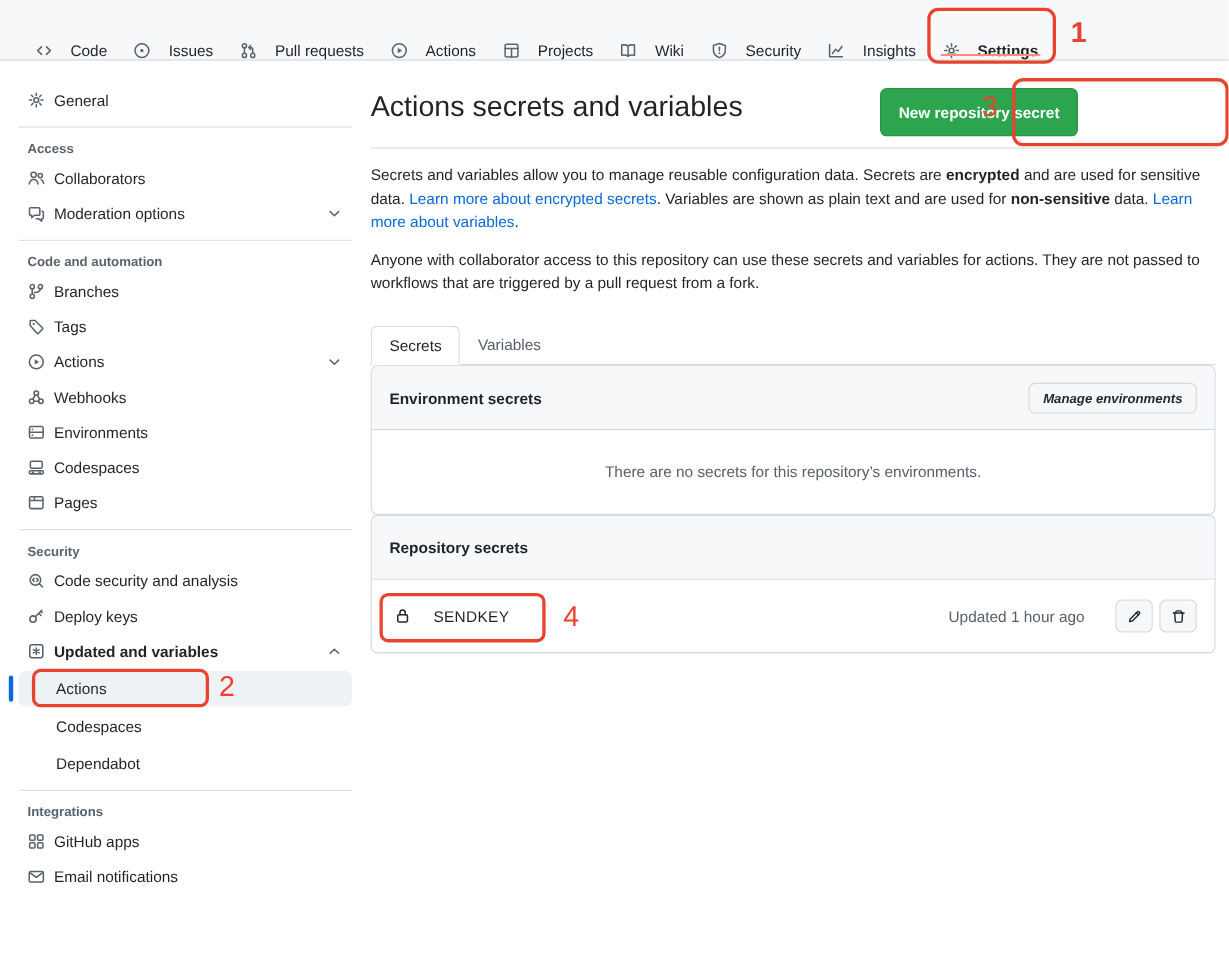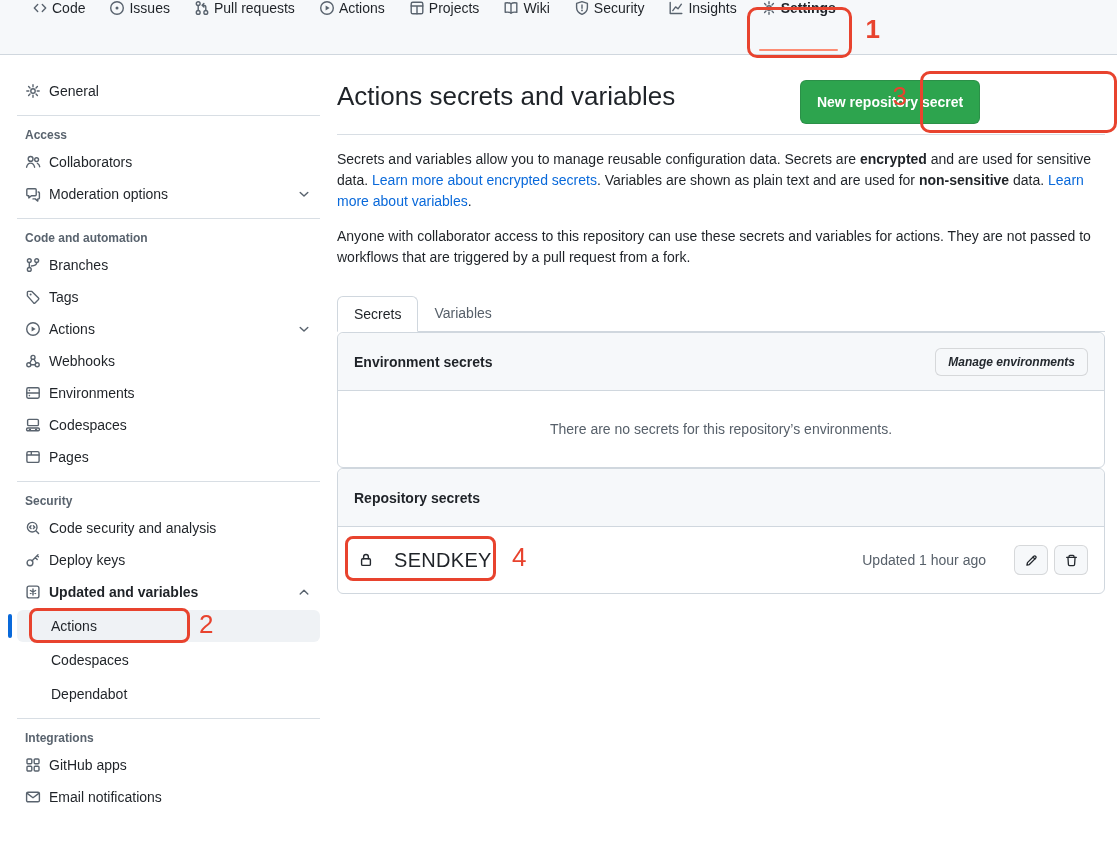--- a/index.html
+++ b/index.html
@@ -1,21 +1,21 @@
 <!DOCTYPE html>
 <html><head>
 <meta charset="utf-8">
 <style>
   * { box-sizing: border-box; }
   body { margin:0; background:#fff; font-family:"Liberation Sans","DejaVu Sans",sans-serif; color:#1f2328; }
   .page { position:relative; width:1117px; height:867px; overflow:hidden; background:#fff; }
 
   
   .header { display:flex; align-items:stretch; height:55px; background:#f6f8fa; border-bottom:1px solid #d0d7de; padding:0 20px; }
-  .nav-item { position:relative; display:flex; align-items:flex-start; gap:4px; padding:0 12px; font-size:14px; color:#1f2328; cursor:pointer; }
+  .nav-item { position:relative; display:flex; align-items:flex-end; gap:16px; padding:0 12px; font-size:14px; color:#1f2328; cursor:pointer; }
   .nav-item svg { width:16px; height:16px; }
   .nav-item.active { font-weight:700; }
   .nav-item.active .underline { position:absolute; left:10px; right:10px; bottom:3px; height:2px; border-radius:2px; background:#fd8c73; }
 
   
   svg.ic { stroke:#59636e; fill:none; stroke-width:1.4; stroke-linecap:round; stroke-linejoin:round; }
   svg.ic .fill { fill:#59636e; stroke:none; }
   svg.ic.dark { stroke:#24292f; }
 
   
@@ -46,21 +46,21 @@
   .tab.inactive { color:#57606a; }
 
   .box { border:1px solid #d0d7de; border-radius:6px; }
   .box-header { background:#f6f8fa; border-bottom:1px solid #d0d7de; border-radius:6px 6px 0 0; padding:14px 16px; display:flex; align-items:center; justify-content:space-between; min-height:58px; }
   .box-title { font-weight:700; font-size:14px; }
   .btn-secondary { background:#f6f8fa; border:1px solid rgba(31,35,40,.15); border-radius:6px; font-size:12px; font-weight:600; color:#24292f; height:28px; padding:0 12px; cursor:pointer; font-family:inherit;font-style:italic; }
   .box-empty { padding:30px 16px; text-align:center; color:#57606a; font-size:14px; }
   .secret-row { display:flex; align-items:center; padding:18px 16px; }
   .secret-id { position:relative; display:flex; align-items:center; gap:20px; padding-left:4px; }
   .secret-id svg { width:16px; height:16px; }
-  .secret-name { font-size:20px; letter-spacing:.3px; }
+  .secret-name { font-size:14px; letter-spacing:.3px; }
   .row-spacer { flex:1; }
   .row-updated { color:#57606a; font-size:14px; margin-right:22px; }
   .icon-btn { width:34px; height:30px; display:flex; align-items:center; justify-content:center; background:#f6f8fa; border:1px solid rgba(31,35,40,.15); border-radius:6px; margin-left:6px; cursor:pointer; }
   .icon-btn svg { width:15px; height:15px; }
 
   
   .anno-box { position:absolute; border:3px solid #e8432e; border-radius:10px; pointer-events:none; z-index:20; }
   .anno-num { position:absolute; color:#e8432e; font-size:26px; line-height:1; z-index:20; pointer-events:none; }
   .anno-settings { top:7px; bottom:-4px; left:-2px; right:-4px; }
   .num-settings { top:16px; right:-32px; }

